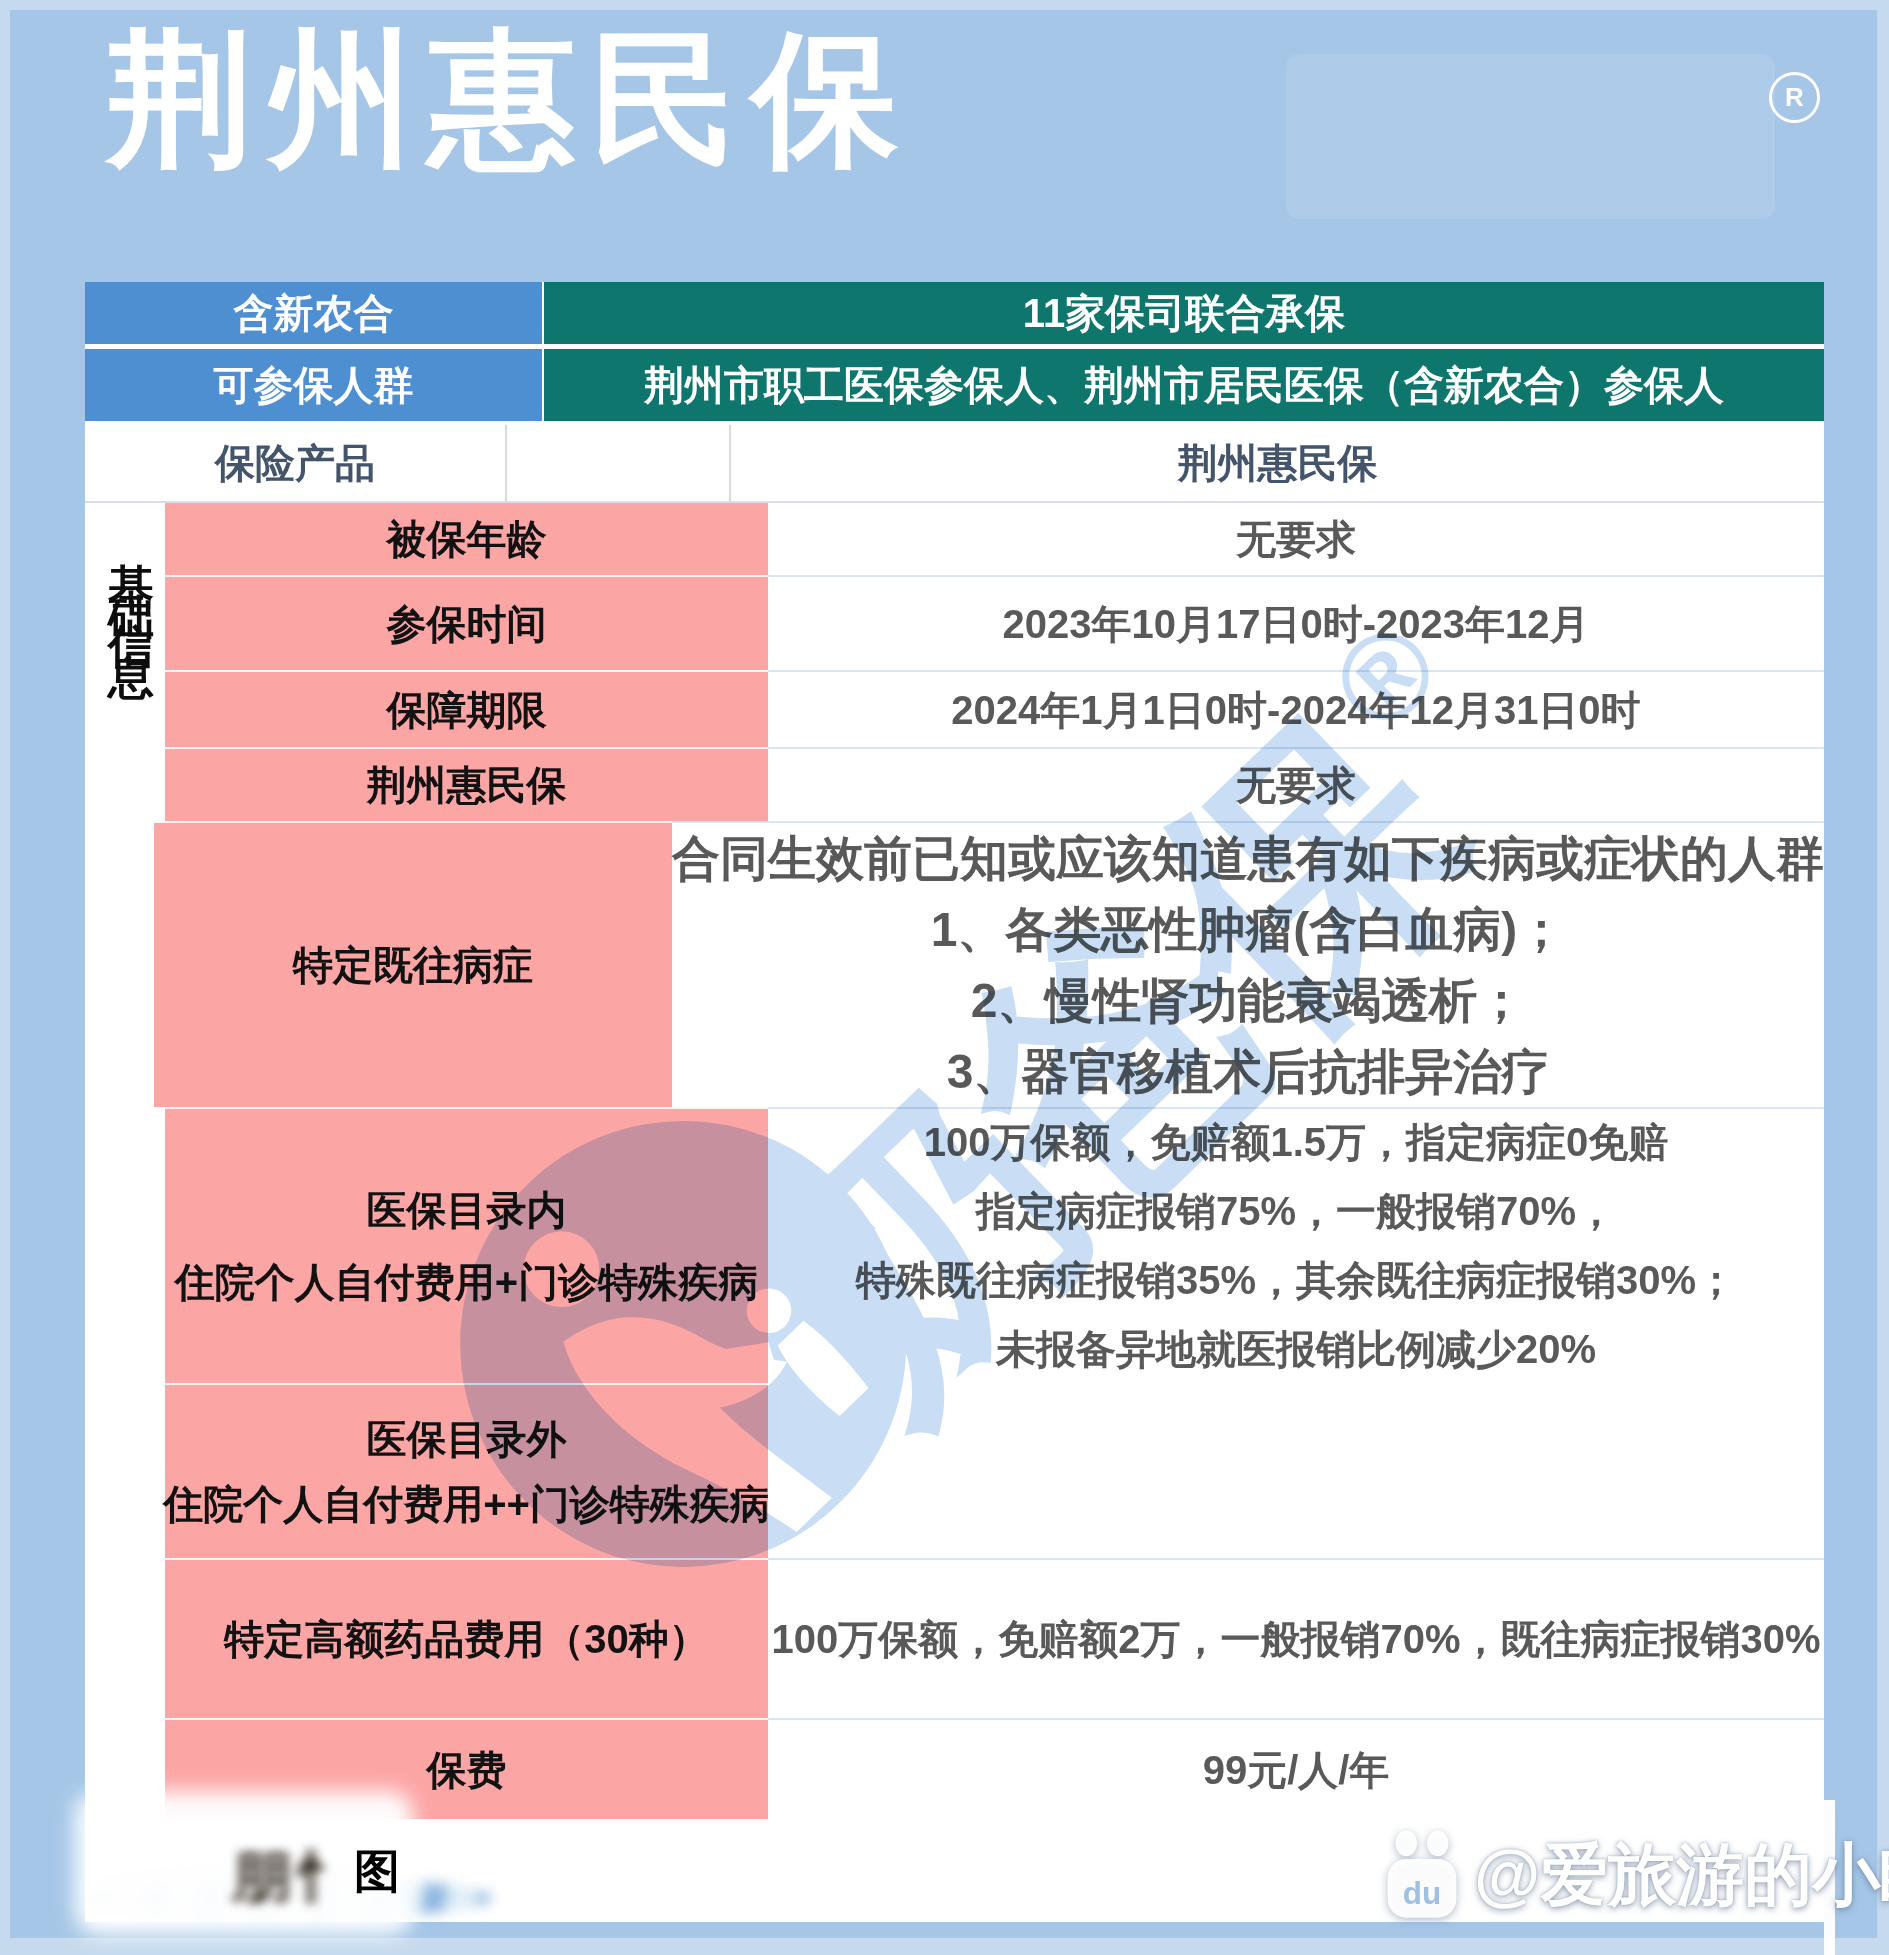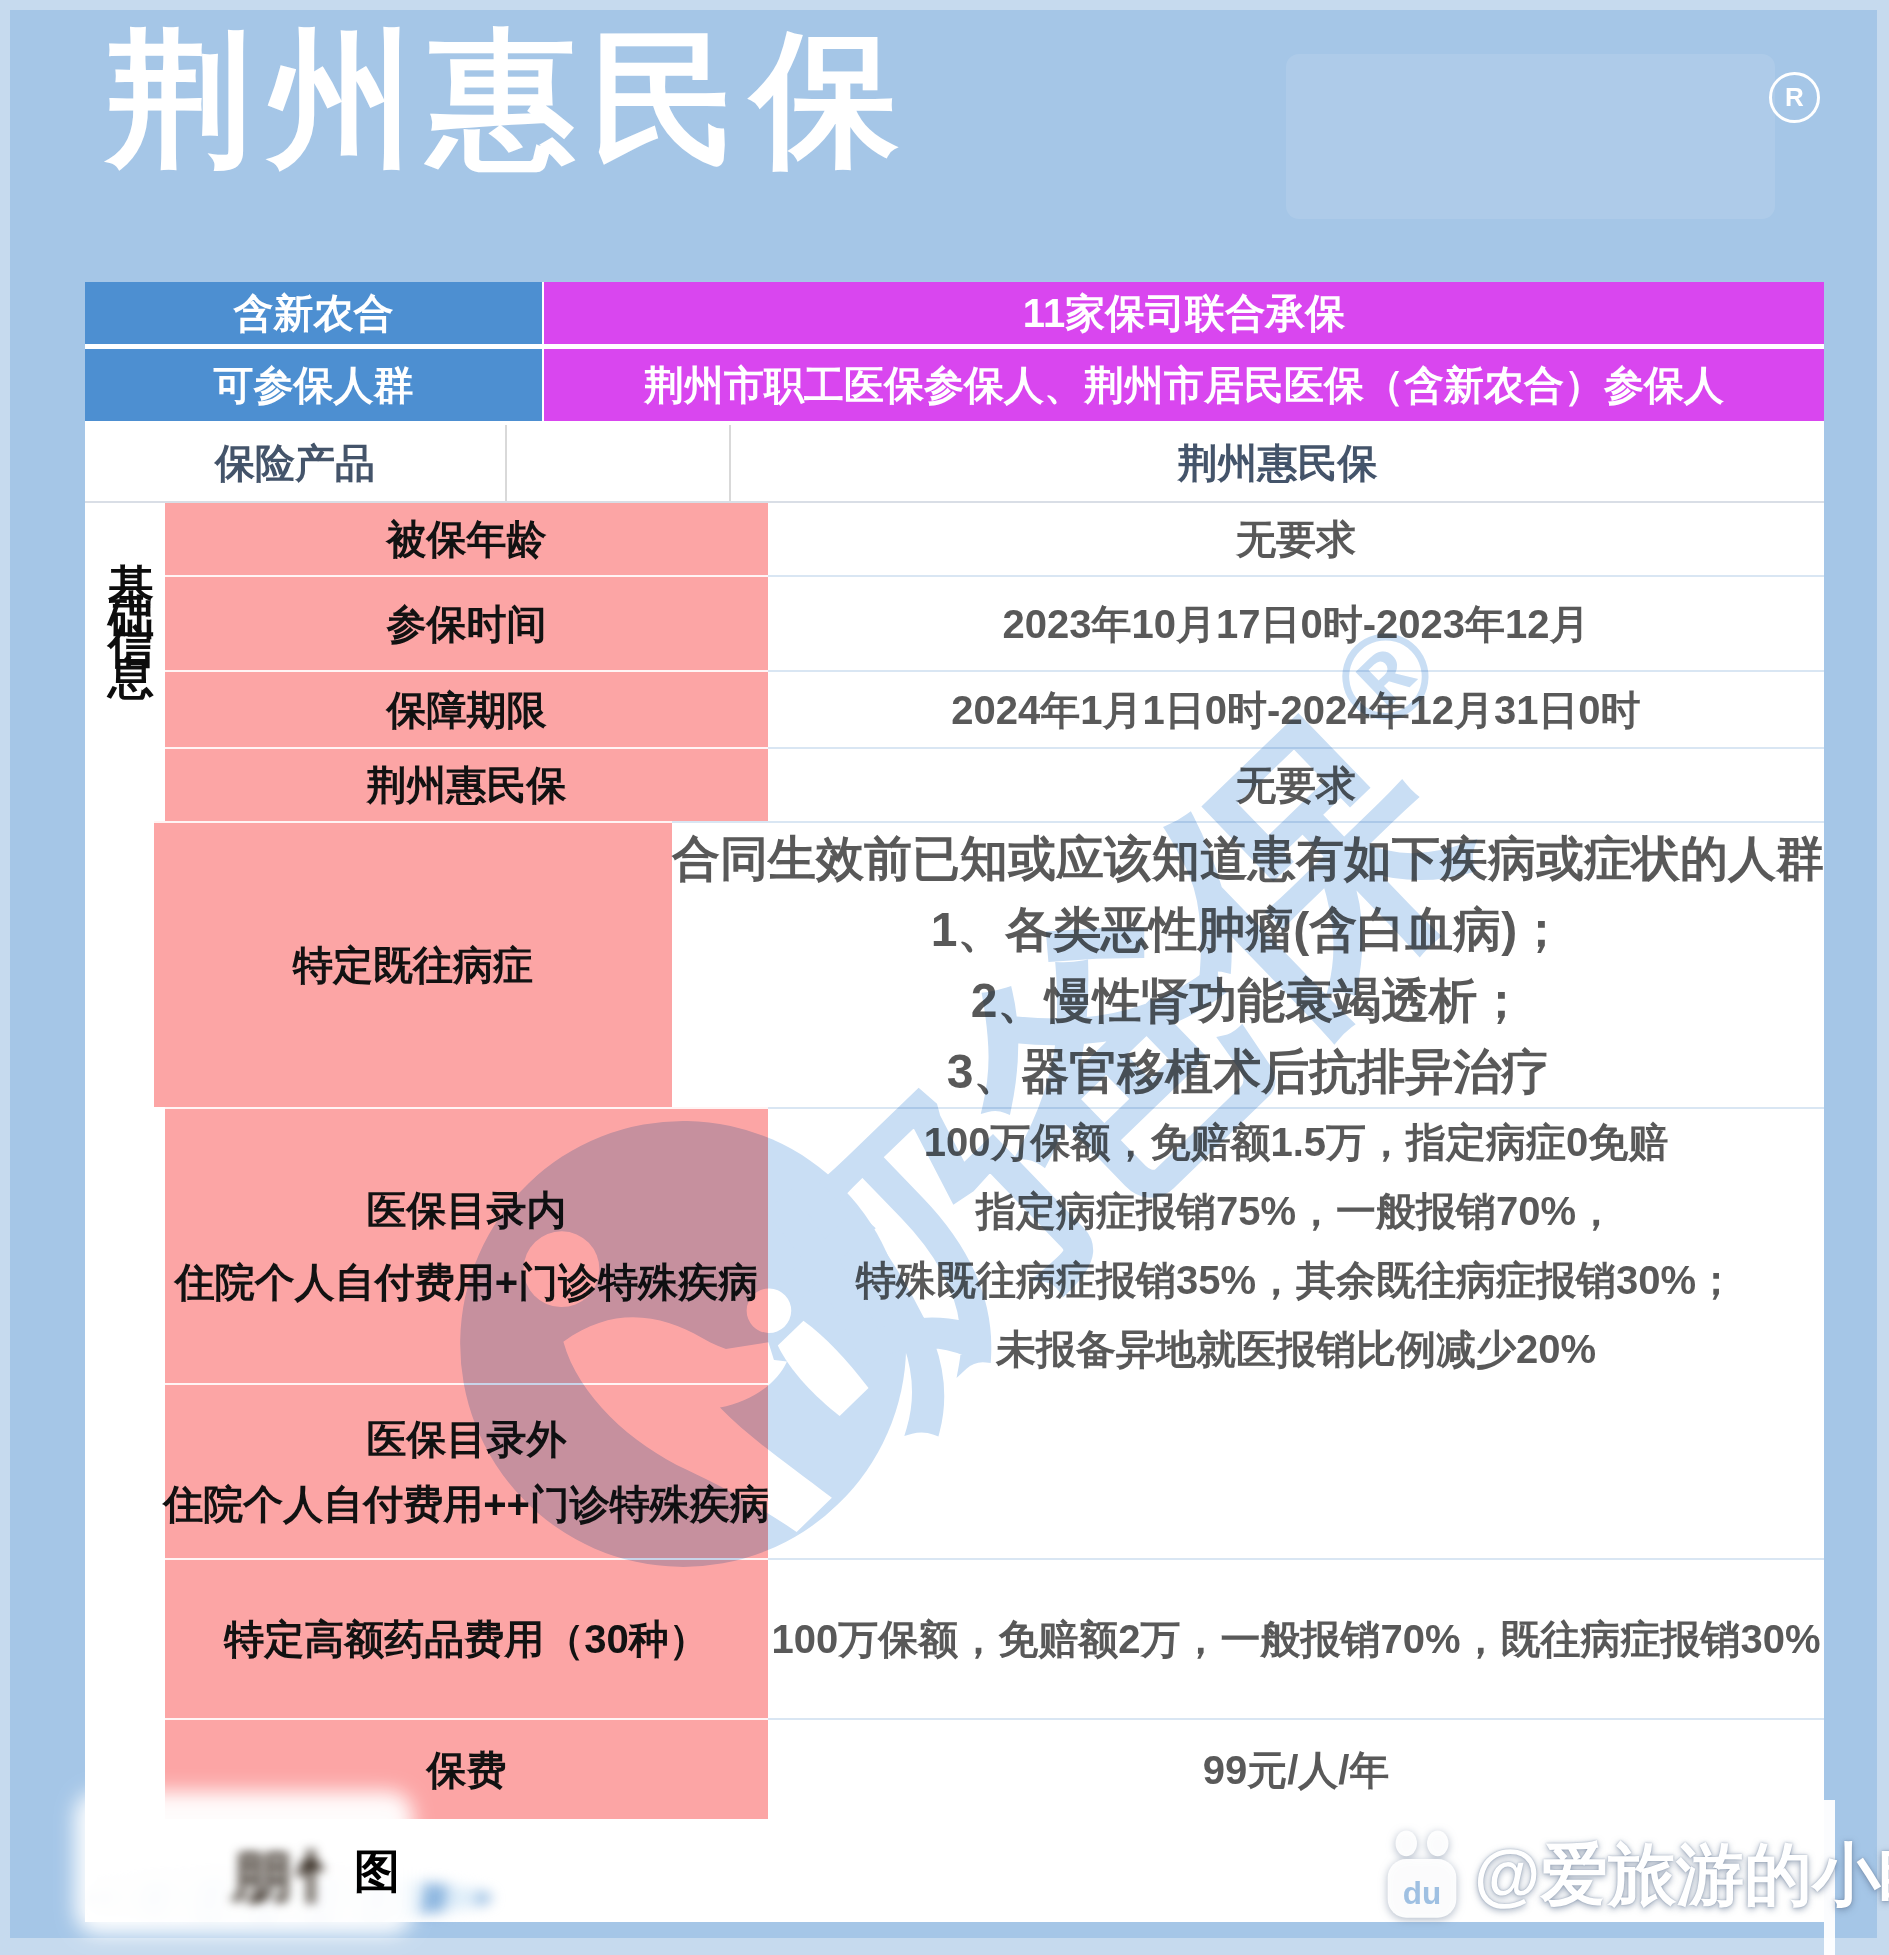--- a/index.html
+++ b/index.html
@@ -12,21 +12,21 @@
   .faint-box{position:absolute;left:1286px;top:54px;width:489px;height:165px;
              background:rgba(255,255,255,0.10);border-radius:13px;}
   .reg-badge{position:absolute;left:1769px;top:72px;width:45px;height:45px;border:3.6px solid #fff;
              border-radius:50%;color:#fff;font-size:26px;display:flex;align-items:center;justify-content:center;}
 
   .table{position:absolute;left:85px;top:282px;width:1739px;height:1640px;background:#ffffff;
          display:flex;flex-direction:column;}
   .hrow{display:flex;}
   .hrow .hlbl{width:457px;background:#4d8fd1;color:#fff;display:flex;align-items:center;justify-content:center;
               font-size:40px;}
-  .hrow .hval{flex:1;margin-left:2px;background:#d946ef;color:#fff;display:flex;align-items:center;justify-content:center;
+  .hrow .hval{flex:1;margin-left:2px;background:#0f766e;color:#fff;display:flex;align-items:center;justify-content:center;
               font-size:40px;white-space:nowrap;}
   .hrow1{height:63px;margin-bottom:5px;}
   .hrow2{height:73px;margin-bottom:3.6px;}
   .prow{height:78px;display:flex;color:#44546a;}
   .prow .plbl{width:420px;display:flex;align-items:center;justify-content:center;font-size:40px;}
   .prow .pmid{width:226px;border-left:2.2px solid #d9d9d9;border-right:2.2px solid #d9d9d9;box-sizing:border-box;}
   .prow .pval{flex:1;display:flex;align-items:center;justify-content:center;font-size:40px;}
 
   .brow{display:flex;box-sizing:border-box;}
   .brow .spacer{width:80px;}

